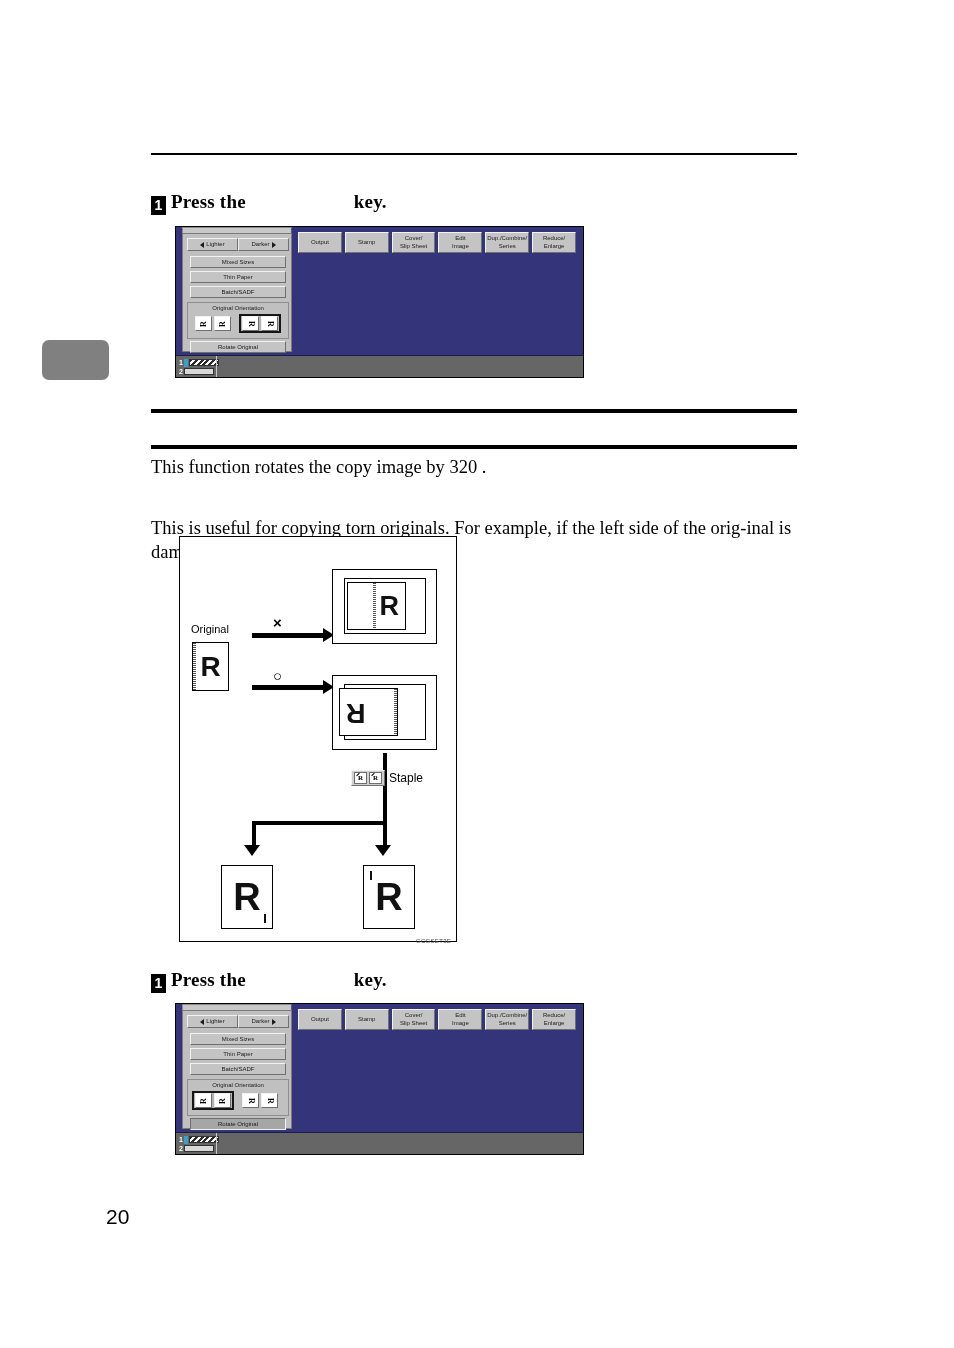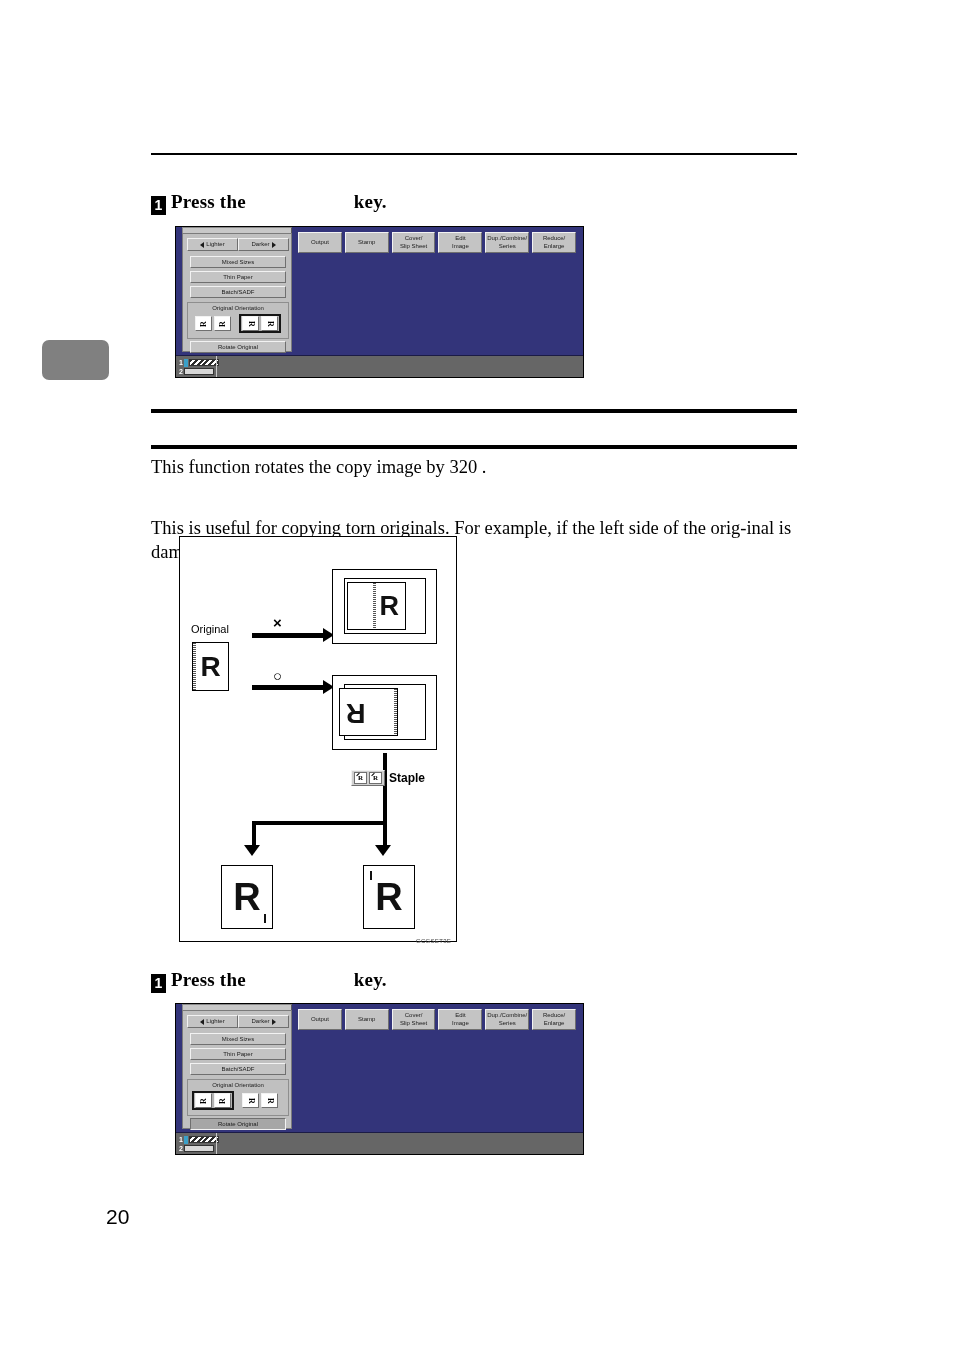--- a/index.html
+++ b/index.html
@@ -433,21 +433,20 @@
     position: absolute;
     top: 1px; left: 1px;
     width: 4px; height: 1px;
     background: #000;
     transform: rotate(-45deg);
   }
   .staple-text {
     font-family: "Liberation Sans", sans-serif;
     font-size: 12px;
     color: #000;
-    font-weight: bold;
   }
   .staple-tick {
     position: absolute;
     width: 2px;
     height: 9px;
     background: #111;
   }
 
   
   .page-no {

